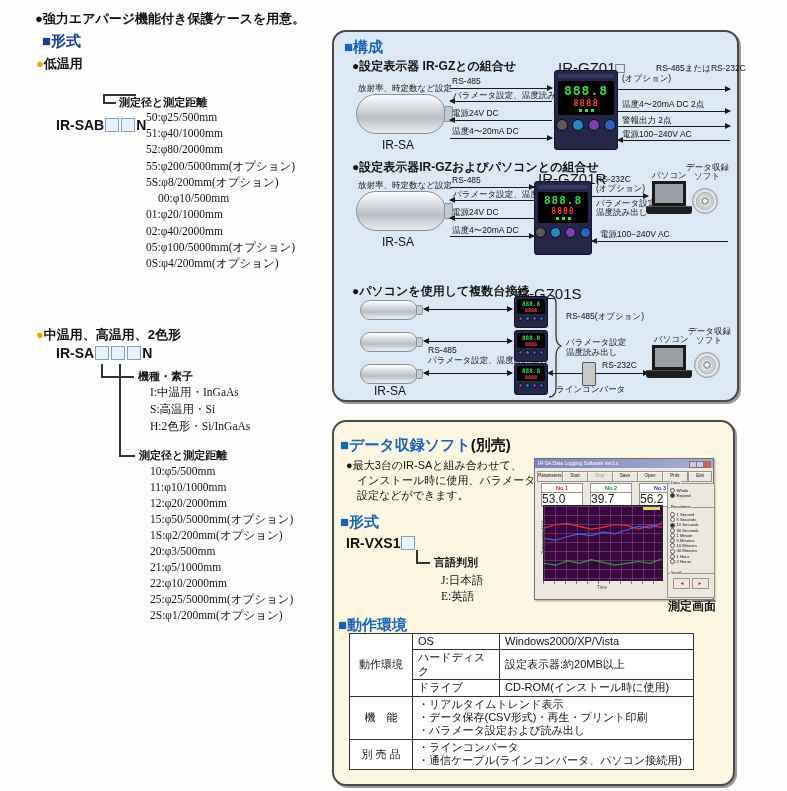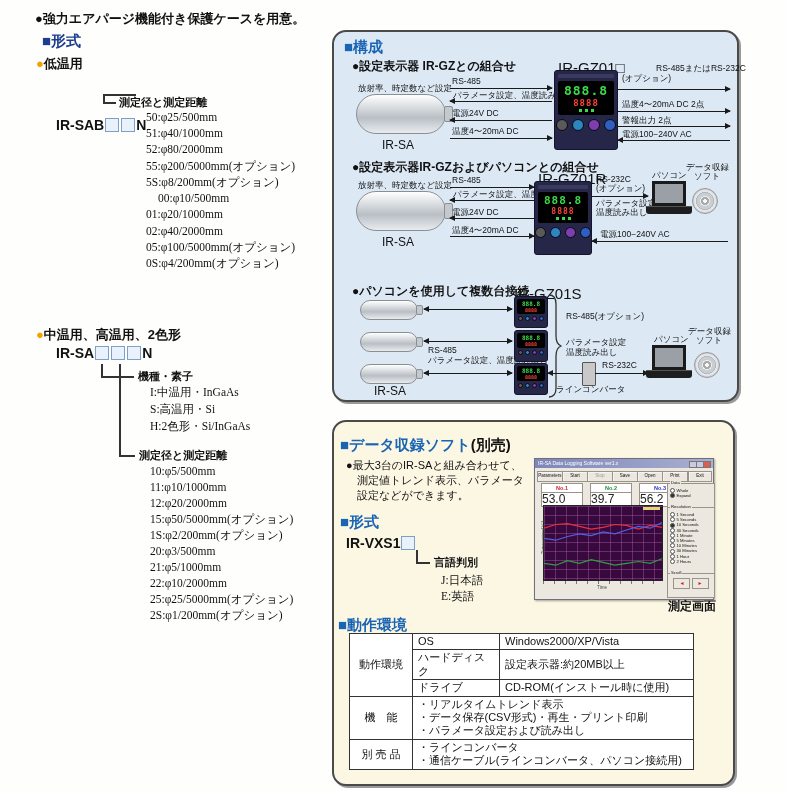--- a/index.html
+++ b/index.html
@@ -304,21 +304,21 @@
       <div class="lap-in"></div>
     </div>
   <div class="lap-base" style="left:646px;top:370px;width:46px;height:7px;"></div>
   <div class="ab s8" style="left:688px;top:327px;">データ収録</div>
   <div class="ab s8" style="left:696px;top:336px;">ソフト</div>
   <div class="cd" style="left:694px;top:352px;"></div>
 
   <div class="box-cream"></div>
   <div class="ab s15 b" style="left:340px;top:436px;"><span class="blue">■データ収録ソフト</span><span>(別売)</span></div>
   <div class="ab s11" style="left:346px;top:459px;">●最大3台のIR-SAと組み合わせて、</div>
-  <div class="ab s11" style="left:357px;top:474px;">測定値トレンド表示、パラメータ</div>
+  <div class="ab s11" style="left:357px;top:474px;">インストール時に使用、パラメータ</div>
   <div class="ab s11" style="left:357px;top:489px;">設定などができます。</div>
 
   <div class="ab s15 b blue" style="left:340px;top:513px;">■形式</div>
   <div class="ab s14 b" style="left:346px;top:535px;"><span>IR-VXS1</span><span class="mbox"></span></div>
   <div class="vln" style="left:416px;top:550px;height:14px;"></div>
   <div class="hln" style="left:416px;top:562px;width:14px;"></div>
   <div class="ab s11 b" style="left:434px;top:556px;">言語判別</div>
   <div class="ab s115 serif" style="left:441px;top:574px;">J:日本語</div>
   <div class="ab s115 serif" style="left:441px;top:590px;">E:英語</div>
 

